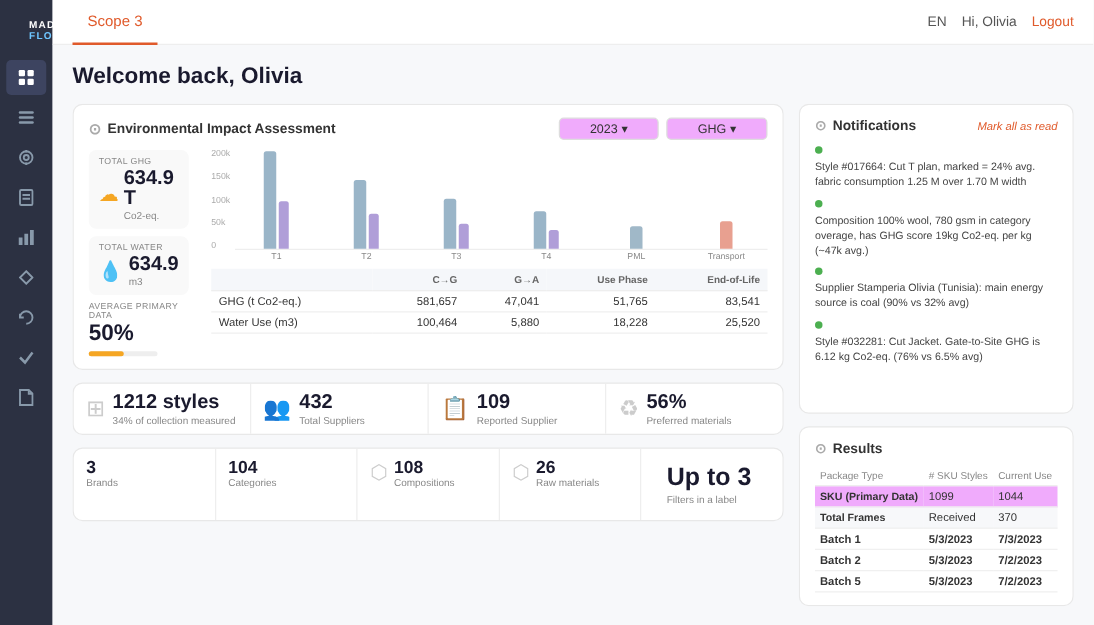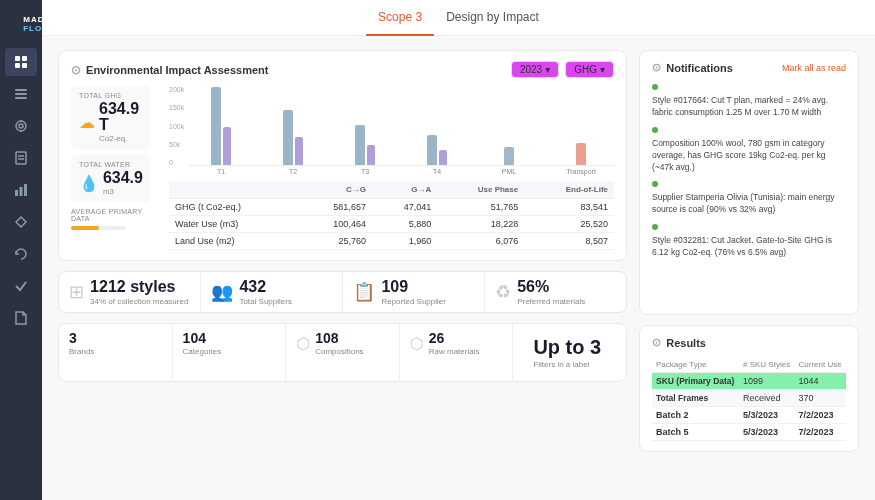--- a/index.html
+++ b/index.html
@@ -10,21 +10,21 @@
     
     .sidebar { width: 42px; background: #2c3142; display: flex; flex-direction: column; align-items: center; padding: 10px 0; gap: 4px; flex-shrink: 0; }
     .sidebar-logo { color: #fff; font-size: 9px; font-weight: 700; text-align: center; padding: 6px 4px 10px; line-height: 1.1; margin-left: 32px; }
     .sidebar-item { width: 32px; height: 28px; display: flex; align-items: center; justify-content: center; border-radius: 4px; cursor: pointer; color: #8899aa; font-size: 12px; }
     .sidebar-item.active { background: #3d4460; color: #fff; }
 
     
     .main-content { flex: 1; display: flex; flex-direction: column; overflow: hidden; }
 
     
-    .top-nav { display: flex; align-items: center; padding: 0 16px; height: 36px; border-bottom: 1px solid #eee; background: #fff; flex-shrink: 0; flex-direction: column; }
+    .top-nav { display: flex; align-items: center; padding: 0 16px; height: 36px; border-bottom: 1px solid #eee; background: #fff; flex-shrink: 0; }
     .nav-tabs { display: flex; gap: 0; }
     .nav-tab { padding: 0 12px; height: 36px; display: flex; align-items: center; font-size: 12px; color: #555; cursor: pointer; border-bottom: 2px solid transparent; }
     .nav-tab.active { color: #e05a2b; border-bottom-color: #e05a2b; font-weight: 500; }
     .nav-right { margin-left: auto; display: flex; align-items: center; gap: 12px; font-size: 11px; color: #555; }
     .nav-right .logout { color: #e05a2b; cursor: pointer; font-weight: 500; }
 
     
     .page-content { flex: 1; padding: 14px 16px; overflow: hidden; background: #f7f8fa; }
     .page-title { font-size: 18px; font-weight: 600; color: #1a1a2e; margin-bottom: 12px; }
 
@@ -35,21 +35,21 @@
     .right-col { width: 220px; flex-shrink: 0; display: flex; flex-direction: column; gap: 10px; overflow: hidden; }
 
     
     .card { background: #fff; border-radius: 8px; padding: 10px 12px; border: 1px solid #e8e8e8; }
 
     
     .env-card { flex-shrink: 0; }
     .card-header { display: flex; align-items: center; margin-bottom: 8px; }
     .card-title { font-size: 11px; font-weight: 600; color: #333; flex: 1; display: flex; align-items: center; gap: 5px; }
     .card-controls { display: flex; gap: 6px; align-items: center; }
-    .select-btn { background: #d946ef; border: 1px solid #ddd; border-radius: 4px; padding: 2px 8px; font-size: 10px; cursor: pointer; color: #333; display: flex; align-items: center; gap: 3px; }
+    .select-btn { background: #f0abfc; border: 1px solid #ddd; border-radius: 4px; padding: 2px 24px; font-size: 10px; cursor: pointer; color: #333; display: flex; align-items: center; gap: 3px; }
     .metric-box { background: #f9f9f9; border-radius: 6px; padding: 6px 8px; width: 80px; flex-shrink: 0; }
     .metric-label { font-size: 7px; color: #888; text-transform: uppercase; letter-spacing: 0.3px; margin-bottom: 2px; }
     .metric-value { font-size: 16px; font-weight: 700; color: #1a1a2e; line-height: 1; }
     .metric-sub { font-size: 8px; color: #888; margin-top: 1px; }
     .chart-y-labels { display: flex; flex-direction: column; justify-content: space-between; height: 80px; margin-right: 4px; }
     .y-label { font-size: 7px; color: #aaa; }
     .chart-wrapper { display: flex; }
     .data-table { width: 100%; border-collapse: collapse; font-size: 9px; }
     .data-table th { background: #f5f7fa; color: #666; font-weight: 600; padding: 4px 6px; text-align: right; border-bottom: 1px solid #eee; font-size: 8px; }
     .data-table th:first-child { text-align: left; }
@@ -72,21 +72,21 @@
     .bottom-stats-row { display: flex; gap: 0; }
     .bottom-stat { flex: 1; padding: 6px 10px; border-right: 1px solid #eee; }
     .bottom-stat:last-child { border-right: none; }
     .bottom-stat-number { font-size: 14px; font-weight: 700; color: #1a1a2e; }
     .bottom-stat-label { font-size: 8px; color: #888; margin-top: 1px; }
     .bottom-stat-with-icon { display: flex; align-items: center; gap: 5px; }
 
     
     .notif-card { flex: 1; overflow: hidden; display: flex; flex-direction: column; }
     .notif-header { display: flex; align-items: center; justify-content: space-between; margin-bottom: 8px; }
-    .mark-all { font-size: 9px; color: #e05a2b; cursor: pointer; }
+    .mark-all { font-size: 9px; color: #e05a2b; cursor: pointer; font-style: italic; }
     .notif-list { flex: 1; overflow: hidden; display: flex; flex-direction: column; gap: 6px; }
     .notif-item { display: flex; gap: 5px; align-items: flex-start; flex-direction: column; }
     .notif-dot { width: 6px; height: 6px; border-radius: 50%; background: #4caf50; margin-top: 2px; flex-shrink: 0; }
     .notif-text { font-size: 8.5px; color: #444; line-height: 1.4; }
 
     
     .results-card { flex-shrink: 0; }
     .results-table { width: 100%; border-collapse: collapse; font-size: 9px; margin-top: 6px; }
     .results-table th { color: #888; font-weight: 500; padding: 3px 4px; text-align: left; font-size: 8px; border-bottom: 1px solid #eee; }
     .results-table td { padding: 3px 4px; border-bottom: 1px solid #f0f0f0; color: #333; font-size: 9px; }
@@ -162,30 +162,30 @@
           <polyline points="8,1 8,4 11,4"></polyline>
         </svg>
     </div>
   </div>
 
   <div class="main-content">
 
     <div class="top-nav">
       <div class="nav-tabs">
         <div class="nav-tab active">Scope 3</div>
-        <div class="nav-tab">Design by Impact</div>
       </div>
       <div class="nav-right">
         <span style="cursor:pointer;">EN</span>
         <span>Hi, Olivia</span>
         <span class="logout">Logout</span>
       </div>
     </div>
 
     <div class="page-content">
+      <div class="page-title">Welcome back, Olivia</div>
 
       <div class="two-col">
 
         <div class="left-col">
 
           <div class="card env-card">
             <div class="card-header">
               <div class="card-title">
                 <span style="color:#aaa; font-size:12px;">⊙</span>
                 <span>Environmental Impact Assessment</span>
@@ -218,20 +218,21 @@
                   <div style="display:flex;align-items:center;gap:4px;">
                     <span style="color:#5baad8;font-size:16px;">💧</span>
                     <div>
                       <div class="metric-value">634.9</div>
                       <div class="metric-sub">m3</div>
                     </div>
                   </div>
                 </div>
                 <div class="avg-section">
                   <div style="font-size:7px;color:#888;text-transform:uppercase;letter-spacing:0.3px;">AVERAGE PRIMARY DATA</div>
+                  <div style="font-size:18px;font-weight:700;color:#1a1a2e;">50%</div>
                   <div style="height:4px;background:#eee;border-radius:2px;margin-top:4px;width:55px;">
                     <div style="height:4px;background:#f5a623;border-radius:2px;width:50%;"></div>
                   </div>
                 </div>
               </div>
 
               <div style="flex:1;">
 
                 <div class="chart-wrapper">
                   <div class="chart-y-labels">
@@ -313,27 +314,20 @@
                       <td>51,765</td>
                       <td>83,541</td>
                     </tr>
                     <tr>
                       <td>Water Use (m3)</td>
                       <td>100,464</td>
                       <td>5,880</td>
                       <td>18,228</td>
                       <td>25,520</td>
                     </tr>
-                    <tr>
-                      <td>Land Use (m2)</td>
-                      <td>25,760</td>
-                      <td>1,960</td>
-                      <td>6,076</td>
-                      <td>8,507</td>
-                    </tr>
                   </tbody>
                 </table>
               </div>
             </div>
           </div>
 
           <div class="card" style="padding:0;">
             <div class="stats-row">
               <div class="stat-item">
                 <div class="stat-with-icon">
@@ -452,31 +446,36 @@
             </div>
             <table class="results-table">
               <thead>
                 <tr>
                   <th>Package Type</th>
                   <th># SKU Styles</th>
                   <th>Current Use</th>
                 </tr>
               </thead>
               <tbody>
-                <tr style="background:#86efac;">
+                <tr style="background:#f0abfc;">
                   <td style="font-weight:600;font-size:8.5px;">SKU (Primary Data)</td>
                   <td>1099</td>
                   <td>1044</td>
                 </tr>
                 <tr style="background:#f7f8fa;">
                   <td style="font-weight:600;font-size:8.5px;">Total Frames</td>
                   <td>Received</td>
                   <td>370</td>
                 </tr>
                 <tr style="font-weight:600;">
+                  <td>Batch 1</td>
+                  <td>5/3/2023</td>
+                  <td>7/3/2023</td>
+                </tr>
+                <tr style="font-weight:600;">
                   <td>Batch 2</td>
                   <td>5/3/2023</td>
                   <td>7/2/2023</td>
                 </tr>
                 <tr style="font-weight:600;">
                   <td>Batch 5</td>
                   <td>5/3/2023</td>
                   <td>7/2/2023</td>
                 </tr>
               </tbody>

